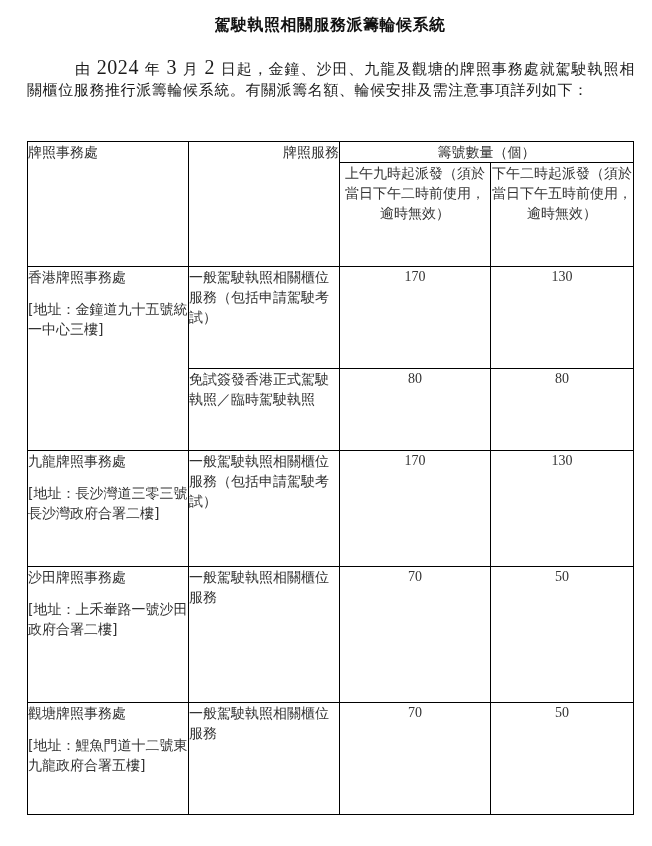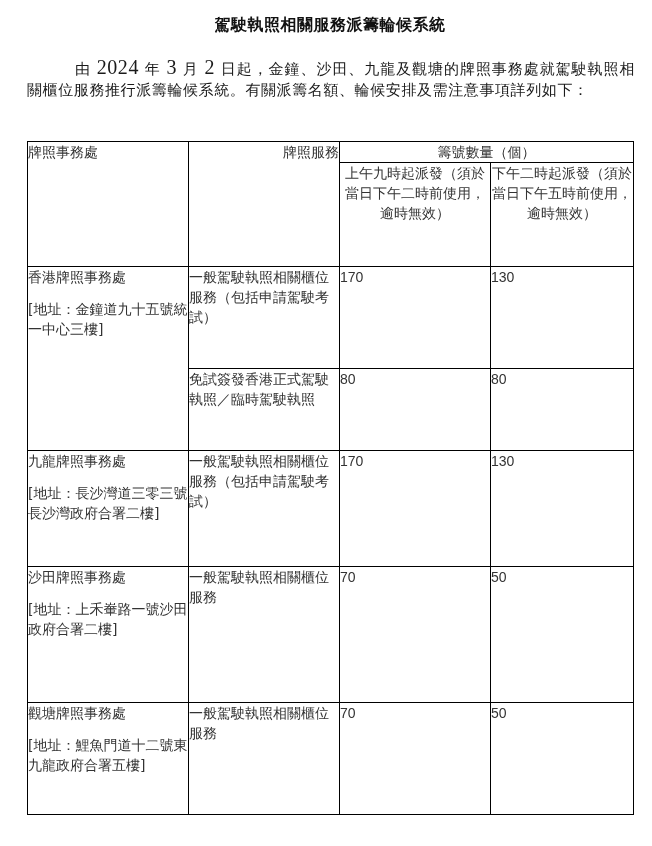--- a/index.html
+++ b/index.html
@@ -41,21 +41,21 @@
   col.c4 { width: 143px; }
 
   th.hdr-office { text-align: left; padding: 2px 0 0 8px; font-weight: bold; color: #111; height: 122px; }
   th.hdr-service { text-align: right; padding-top: 2px; font-weight: bold; color: #111; }
   th.hdr-quota { text-align: center; padding-top: 0; font-weight: bold; color: #111; height: 19px; font-size: 15px; }
   th.hdr-session { text-align: center; padding: 1px 2px 0 2px; font-weight: normal; color: #333; height: 103px; }
 
   td.office { padding: 3px 6px 0 8px; color: #333; margin-left: 32px; }
   td.office .addr { margin-top: 12px; display: block; }
   td.service { padding: 3px 8px 0 12px; color: #333; }
-  td.num { padding-top: 1px; font-family: Liberation Sans, sans-serif; font-size: 15.5px; color: #222; }
+  td.num { text-align: center; padding-top: 1px; font-family: Liberation Serif, serif; font-size: 15.5px; color: #222; }
 
   tr.r-hk1 td { height: 101px; }
   tr.r-hk2 td { height: 81px; }
   tr.r-kln td { height: 115px; }
   tr.r-st td { height: 135px; }
   tr.r-kt td { height: 111px; }
 </style>
 </head>
 <body>
 

